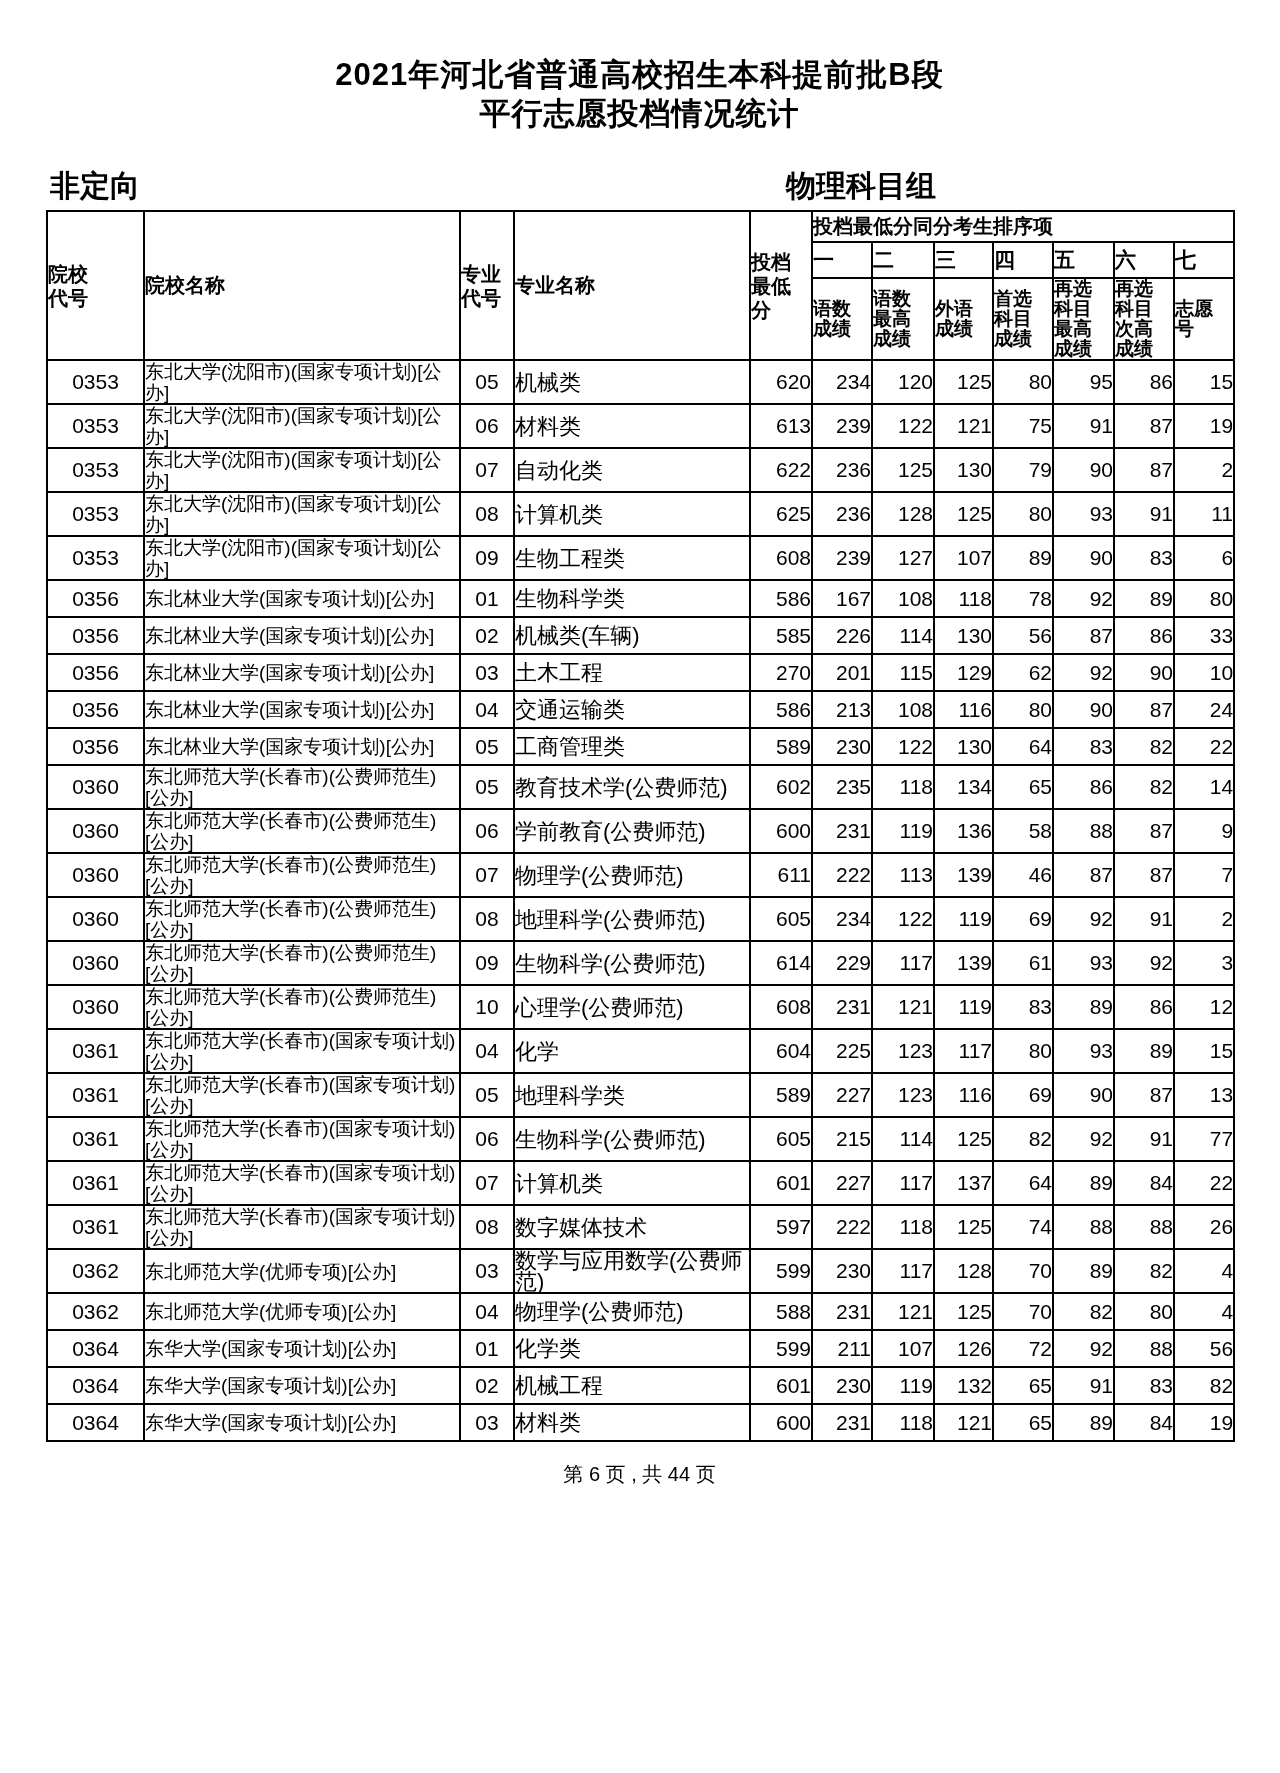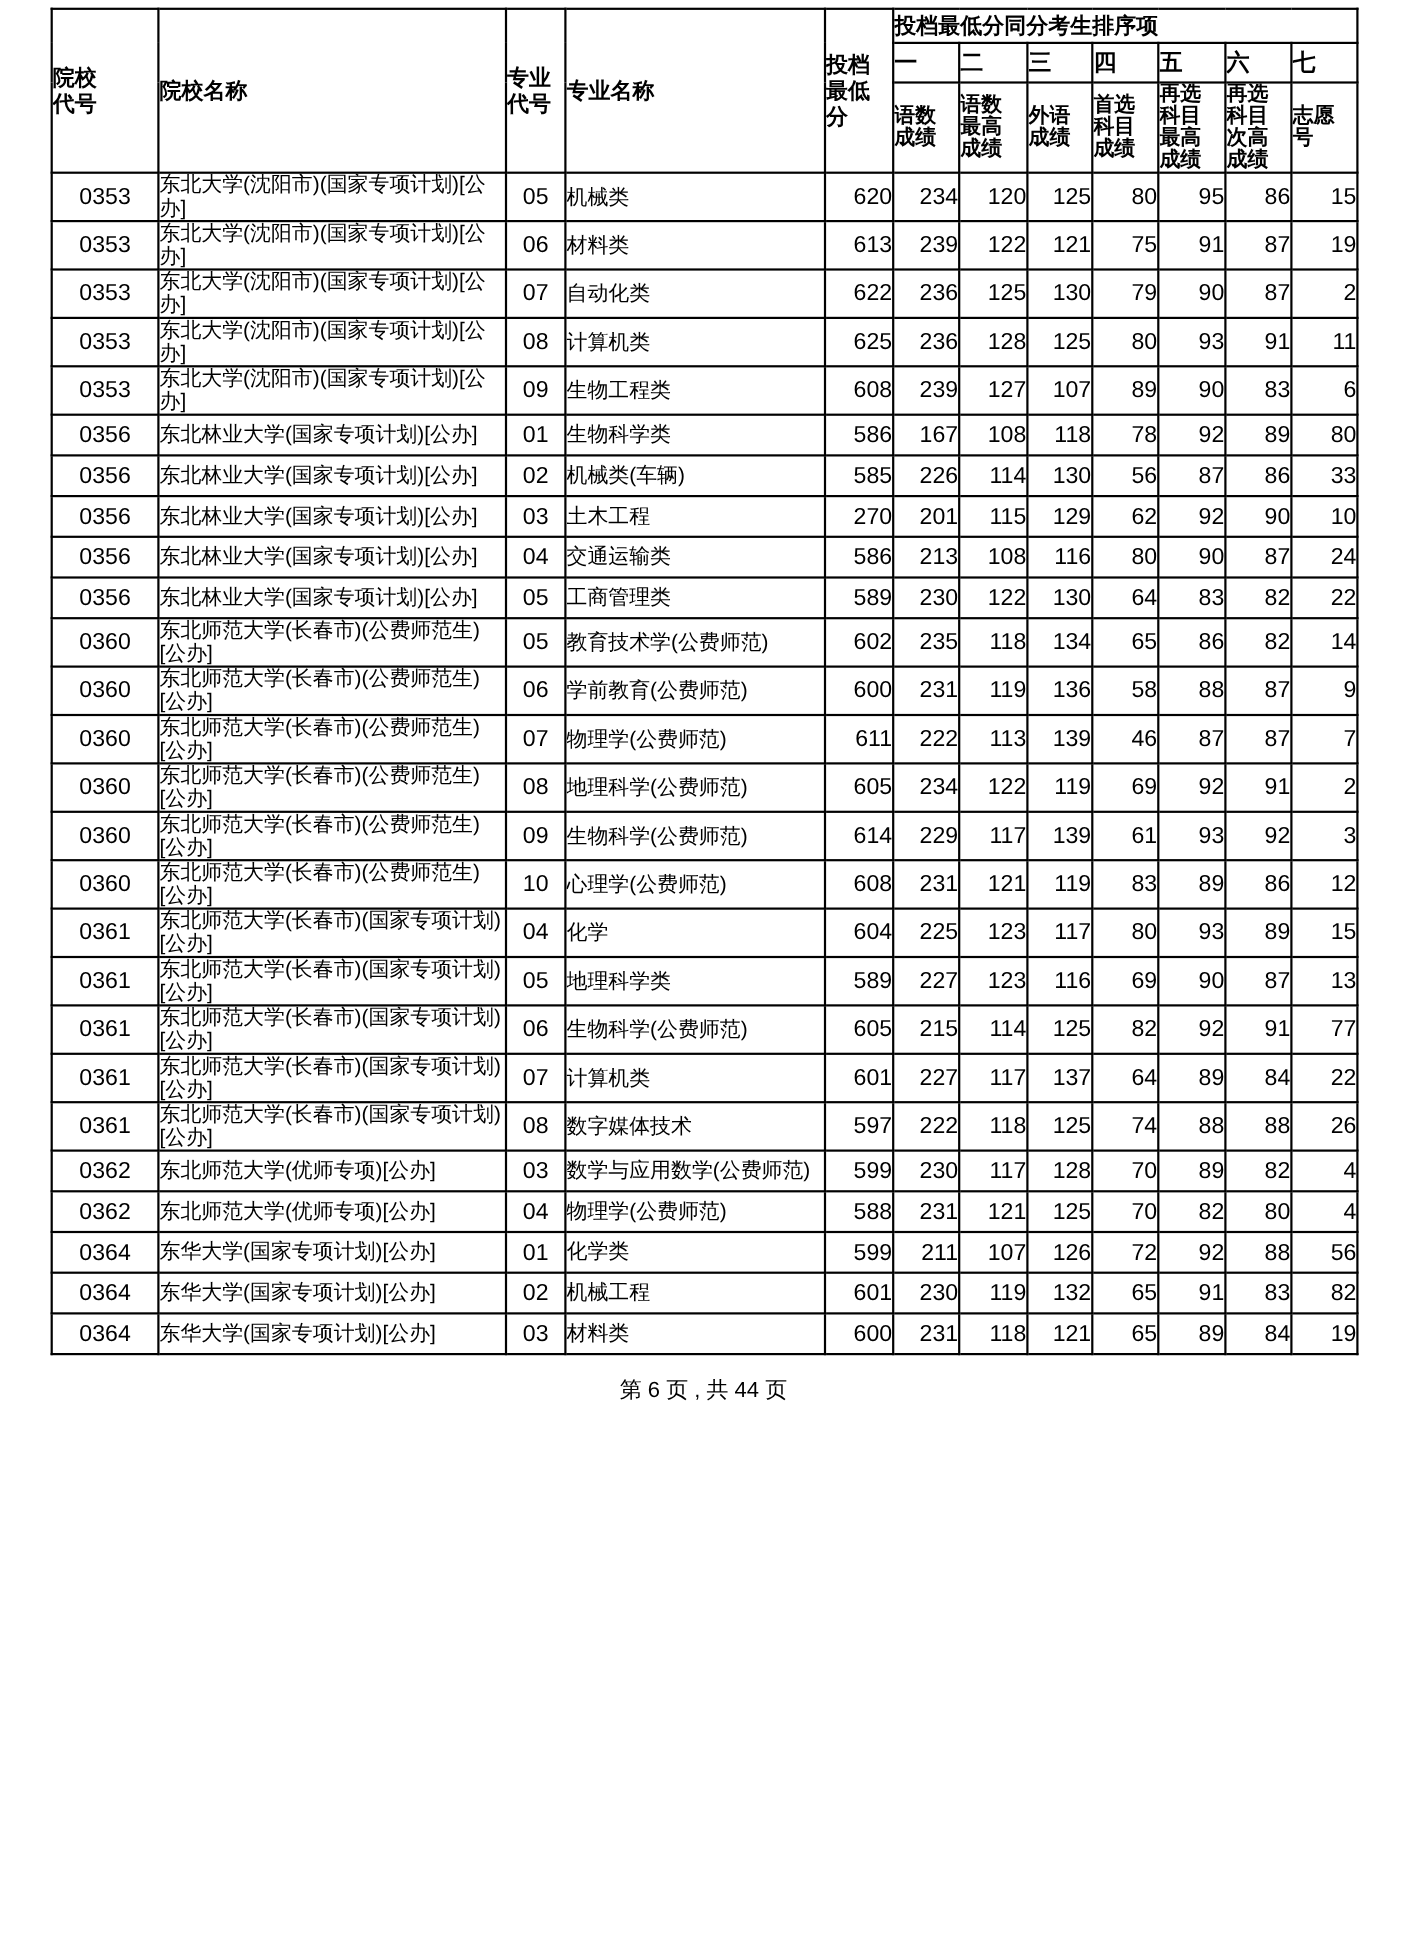--- a/index.html
+++ b/index.html
@@ -69,37 +69,45 @@
   tr.hr2 th { font-size: 21px; }
   tr.hr3 { height: 80px; }
   tr.hr3 th { line-height: 20px; font-size: 19px; }
   thead th.tall { line-height: 24px; }
 
   tbody tr { height: 37px; border-radius: 19px; }
   tbody td { font-size: 21px; }
   td.c-code  { text-align: center; }
   td.c-name  { text-align: left; font-size: 19px; line-height: 21px; padding: 0 4px; }
   td.c-mcode { text-align: center; }
-  td.c-mname { text-align: left; font-size: 19px; line-height: 21px; padding: 0 6px; }
+  td.c-mname { text-align: left; font-size: 22px; line-height: 21px; padding: 0 6px; }
   td.c-num   { text-align: right; padding-right: 7px; }
 
   .footer {
     margin-top: 20px;
     text-align: center;
     font-size: 20px;
     line-height: 24px;
   }
 </style>
 </head>
 <body>
 
 <div class="page">
   <div class="content">
 
-
+    <div class="title">
+      <div>2021年河北省普通高校招生本科提前批B段</div>
+      <div>平行志愿投档情况统计</div>
+    </div>
+
+    <div class="sections">
+      <span class="sec-label sec-left">非定向</span>
+      <span class="sec-label sec-right">物理科目组</span>
+    </div>
 
     <table class="grid">
       <colgroup>
         <col style="width:97px">
         <col style="width:316px">
         <col style="width:54px">
         <col style="width:236px">
         <col style="width:62px">
         <col style="width:60px">
         <col style="width:62px">

